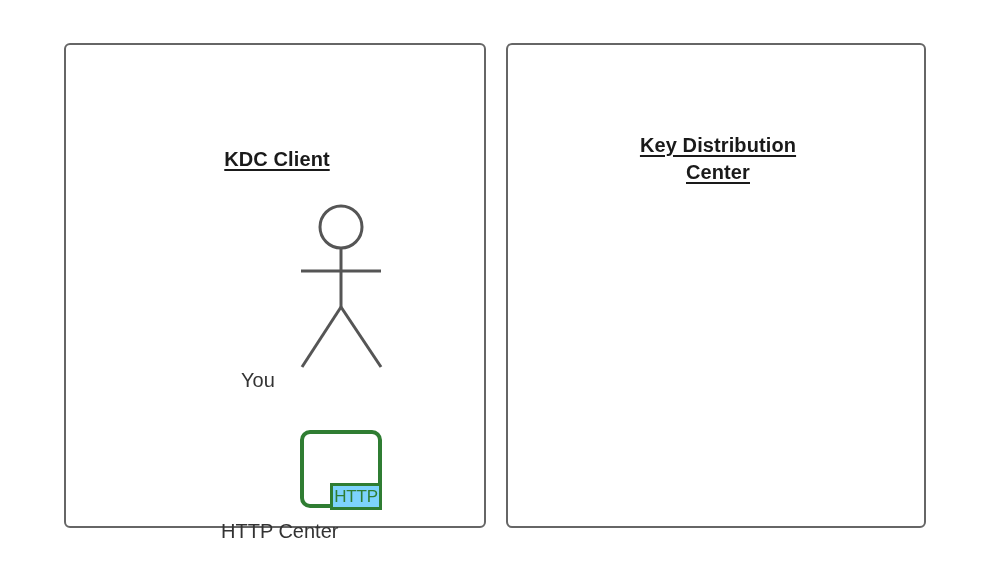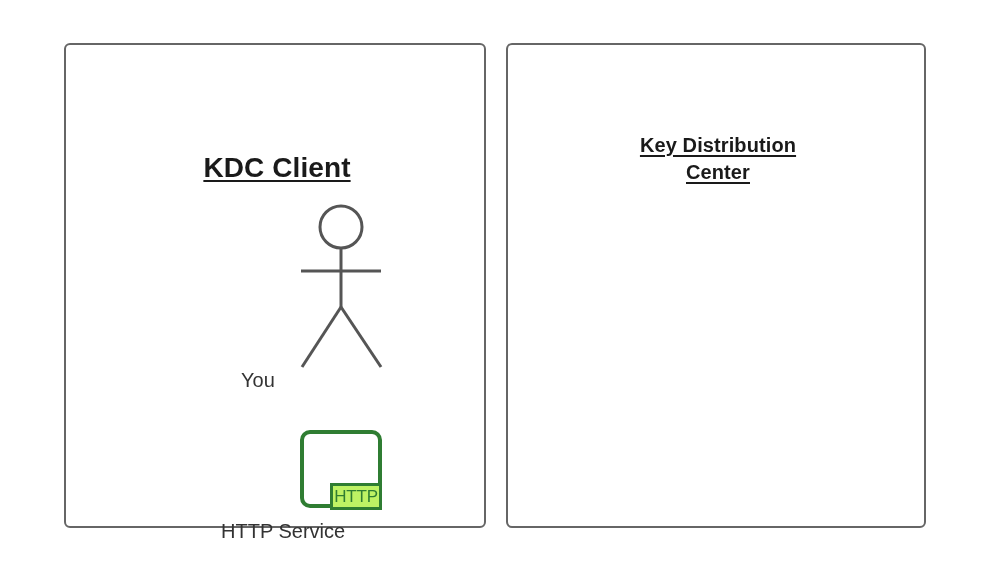--- a/index.html
+++ b/index.html
@@ -51,22 +51,21 @@
     color: #1a1a1a;
     text-decoration: underline;
     text-underline-offset: 3px;
     line-height: 27px;
     letter-spacing: 0.1px;
   }
   #title-kdc-client {
     left: 0px;
     top: 101px;
     width: 422px;
-    font-size: 28px;
-    margin-top: 8px;
+    font-size: 20px;
   }
   #title-kdc {
     left: 0px;
     top: 87px;
     width: 420px;
     font-size: 20px;
   }
   #title-kdc .title-line {
     display: block;
     text-decoration: underline;
@@ -123,21 +122,21 @@
     background: transparent;
   }
   #http-icon .icon-tag {
     position: absolute;
     left: 30px;
     top: 53px;
     width: 52px;
     height: 27px;
     box-sizing: border-box;
     border: 3px solid #2f7d32;
-    background: #bef264;
+    background: #7dd3fc;
     display: flex;
     align-items: center;
     justify-content: center;
   }
   #http-icon .icon-tag-text {
     color: #2f7d32;
     font-size: 17px;
     line-height: 17px;
     font-family: "Liberation Sans", sans-serif;
     letter-spacing: -0.2px;
@@ -164,21 +163,21 @@
 
     <div class="node-label" id="label-you">You</div>
 
     <div id="http-icon">
       <div class="icon-body"></div>
       <div class="icon-tag">
         <span class="icon-tag-text">HTTP</span>
       </div>
     </div>
 
-    <div class="node-label" id="label-http-service">HTTP Service</div>
+    <div class="node-label" id="label-http-service">HTTP Center</div>
   </div>
 
   <div class="panel" id="panel-kdc">
 
     <div class="panel-title" id="title-kdc">
       <span class="title-line">Key Distribution</span>
       <span class="title-line">Center</span>
     </div>
 
   </div>

